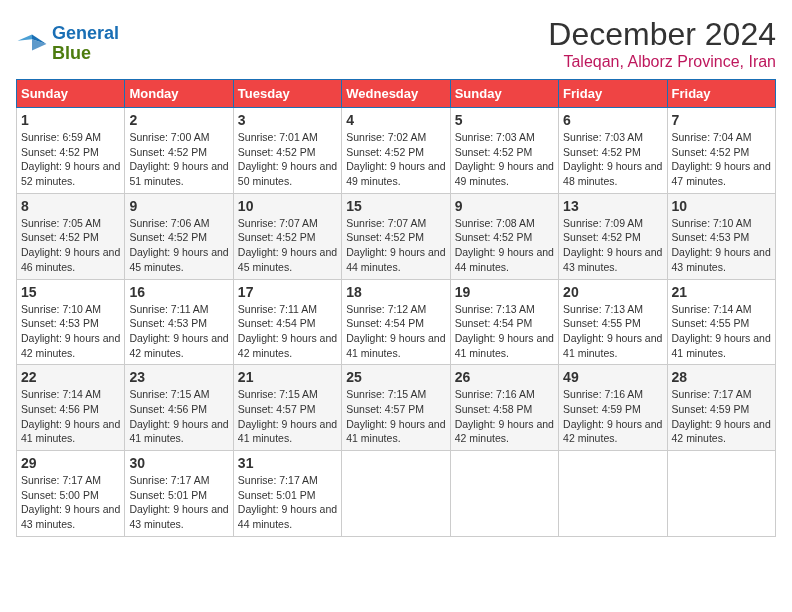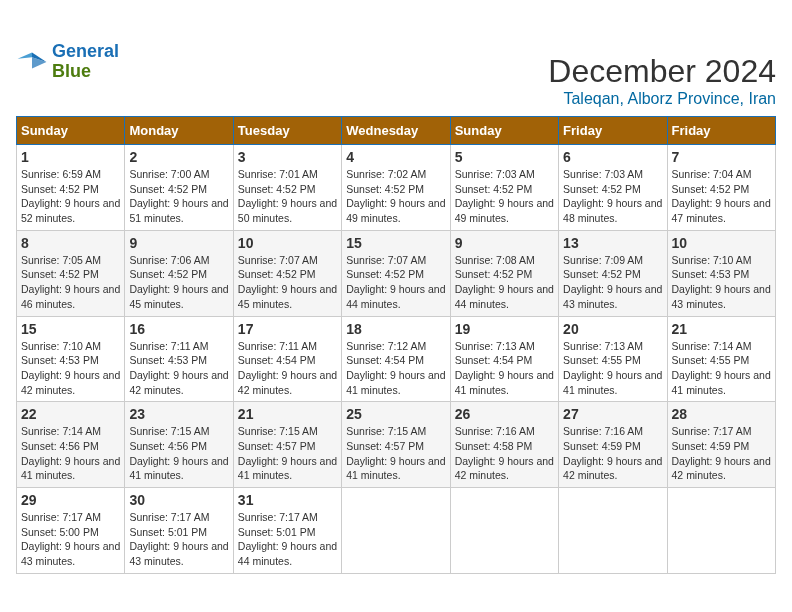--- a/index.html
+++ b/index.html
@@ -32,33 +32,32 @@
       width: 32px;
       height: 32px;
     }
     .title-area {
       text-align: right;
     }
     .main-title {
       font-size: 32px;
       font-weight: normal;
       color: #333;
-      margin-top: 37px;
     }
     .subtitle {
       font-size: 16px;
-      color: #0369a1;
+      color: #be185d;
     }
     table {
       width: 100%;
       border-collapse: collapse;
       font-size: 11px;
     }
     thead th {
-      background-color: #a16207;
+      background-color: #ef4444;
       color: #fff;
       padding: 6px 4px;
       text-align: left;
       font-size: 13px;
       font-weight: bold;
       border: 1px solid #1a6fb5;
     }
     tbody td {
       vertical-align: top;
       padding: 4px 4px;
@@ -225,21 +224,21 @@
       </td>
         <td>
         <span class="day-num">25</span>
         <span class="day-info">Sunrise: 7:15 AM<br>Sunset: 4:57 PM<br>Daylight: 9 hours and 41 minutes.</span>
       </td>
         <td>
         <span class="day-num">26</span>
         <span class="day-info">Sunrise: 7:16 AM<br>Sunset: 4:58 PM<br>Daylight: 9 hours and 42 minutes.</span>
       </td>
         <td>
-        <span class="day-num">27</span>
+        <span class="day-num">49</span>
         <span class="day-info">Sunrise: 7:16 AM<br>Sunset: 4:59 PM<br>Daylight: 9 hours and 42 minutes.</span>
       </td>
         <td>
         <span class="day-num">28</span>
         <span class="day-info">Sunrise: 7:17 AM<br>Sunset: 4:59 PM<br>Daylight: 9 hours and 42 minutes.</span>
       </td>
       </tr>
       <tr>
         <td>
         <span class="day-num">29</span>

